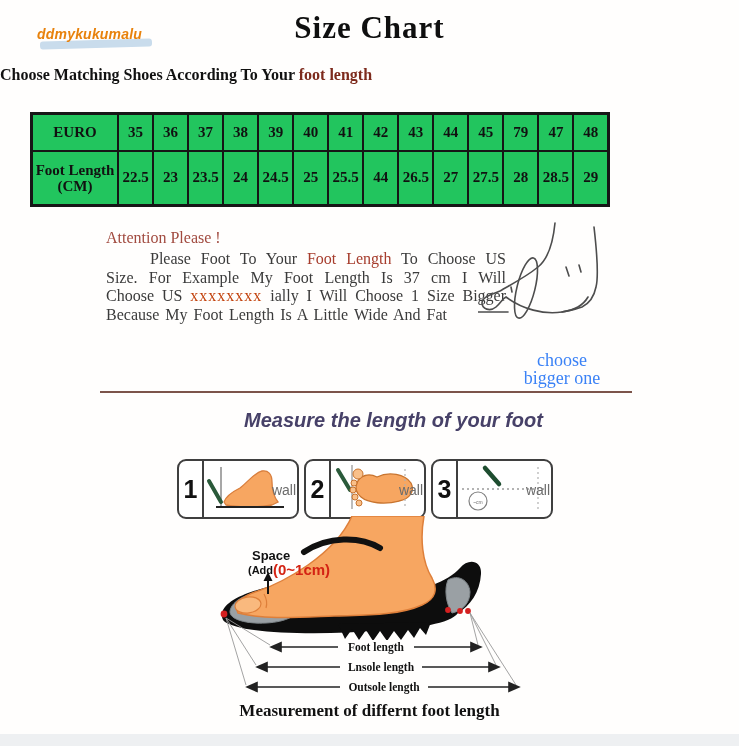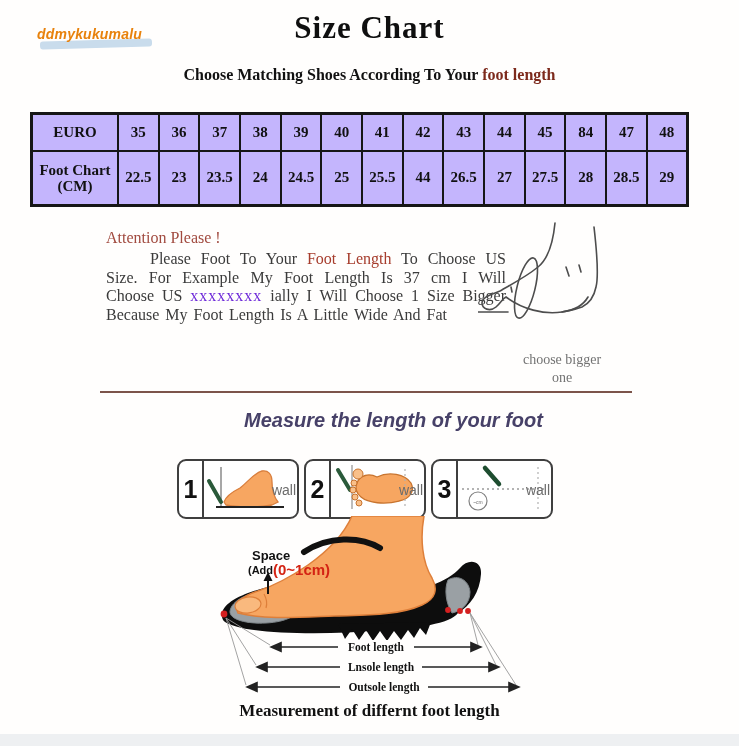--- a/index.html
+++ b/index.html
@@ -8,45 +8,45 @@
 
   
   .wm-swash{position:absolute;left:40px;top:40px;width:112px;height:8px;background:#c9dcec;
             transform:rotate(-1.5deg);border-radius:3px;}
   .watermark{position:absolute;left:37px;top:26px;font-family:"Liberation Sans",sans-serif;
              font-weight:bold;font-style:italic;font-size:14px;color:#e8820c;letter-spacing:.2px;}
 
   
   .title{position:absolute;left:0;right:0;top:10px;text-align:center;font-size:31px;
          font-weight:bold;letter-spacing:1px;color:#0f0f0f;margin:0;}
-  .subtitle{position:absolute;left:0;right:0;top:66px;text-align:center;font-size:16px;
+  .subtitle{position:absolute;left:0;right:0;top:66px;font-size:16px;
             font-weight:bold;color:#111;}
   .subtitle .hl{color:#7d2a1c;}
 
   
-  table.size{position:absolute;left:30px;top:112px;width:659px;border-collapse:collapse;
-             table-layout:fixed;background:#c4b5fd;}
+  table.size{position:absolute;left:30px;top:112px;width:580px;border-collapse:collapse;
+             table-layout:fixed;background:#22c55e;}
   table.size,table.size td{border:2px solid #161616;}
   table.size{border-width:3px;}
   table.size td{text-align:center;font-weight:bold;font-size:15px;padding:0;color:#111;}
   table.size tr:first-child{height:37px;}
   table.size tr:last-child{height:55px;}
   td.rowhdr{width:84px;font-size:15px;line-height:16px;padding:2px 10px;}
 
   
   .attention{position:absolute;left:106px;top:229px;width:400px;}
   .att-head{font-size:16px;color:#a14a3f;margin-bottom:3px;}
   .att-body{margin:0;text-align:justify;text-indent:44px;font-size:16px;line-height:18.5px;
             color:#3b3b3b;word-spacing:2px;}
   .att-red{color:#a63c2c;}
-  .att-xxx{color:#6d28d9;letter-spacing:1px;}
+  .att-xxx{color:#c2410c;letter-spacing:1px;}
 
   .foot-sketch{position:absolute;left:478px;top:215px;}
   .choose-note{position:absolute;left:512px;top:351px;width:100px;text-align:center;
-               font-size:14px;line-height:18px;color:#737373;}
+               font-size:18px;line-height:18px;color:#3b82f6;}
   .divider{position:absolute;left:100px;top:391px;width:532px;height:2px;background:#7c544a;}
 
   .measure-heading{position:absolute;left:0;right:0;top:409px;text-align:center;
                    font-family:"Liberation Sans",sans-serif;font-weight:bold;font-style:italic;
                    font-size:20px;color:#474168;padding-left:48px;}
 
   
   .steps{position:absolute;left:177px;top:459px;display:flex;gap:5px;}
   .step-box{width:118px;height:56px;border:2px solid #3f3f3f;border-radius:9px;background:#fff;
             display:flex;align-items:stretch;overflow:hidden;}
@@ -84,26 +84,26 @@
           <td>36</td>
           <td>37</td>
           <td>38</td>
           <td>39</td>
           <td>40</td>
           <td>41</td>
           <td>42</td>
           <td>43</td>
           <td>44</td>
           <td>45</td>
-          <td>84</td>
+          <td>79</td>
           <td>47</td>
           <td>48</td>
         </tr>
     <tr>
-      <td class="rowhdr">Foot Chart (CM)</td>
+      <td class="rowhdr">Foot Length (CM)</td>
     <td>22.5</td>
           <td>23</td>
           <td>23.5</td>
           <td>24</td>
           <td>24.5</td>
           <td>25</td>
           <td>25.5</td>
           <td>44</td>
           <td>26.5</td>
           <td>27</td>

